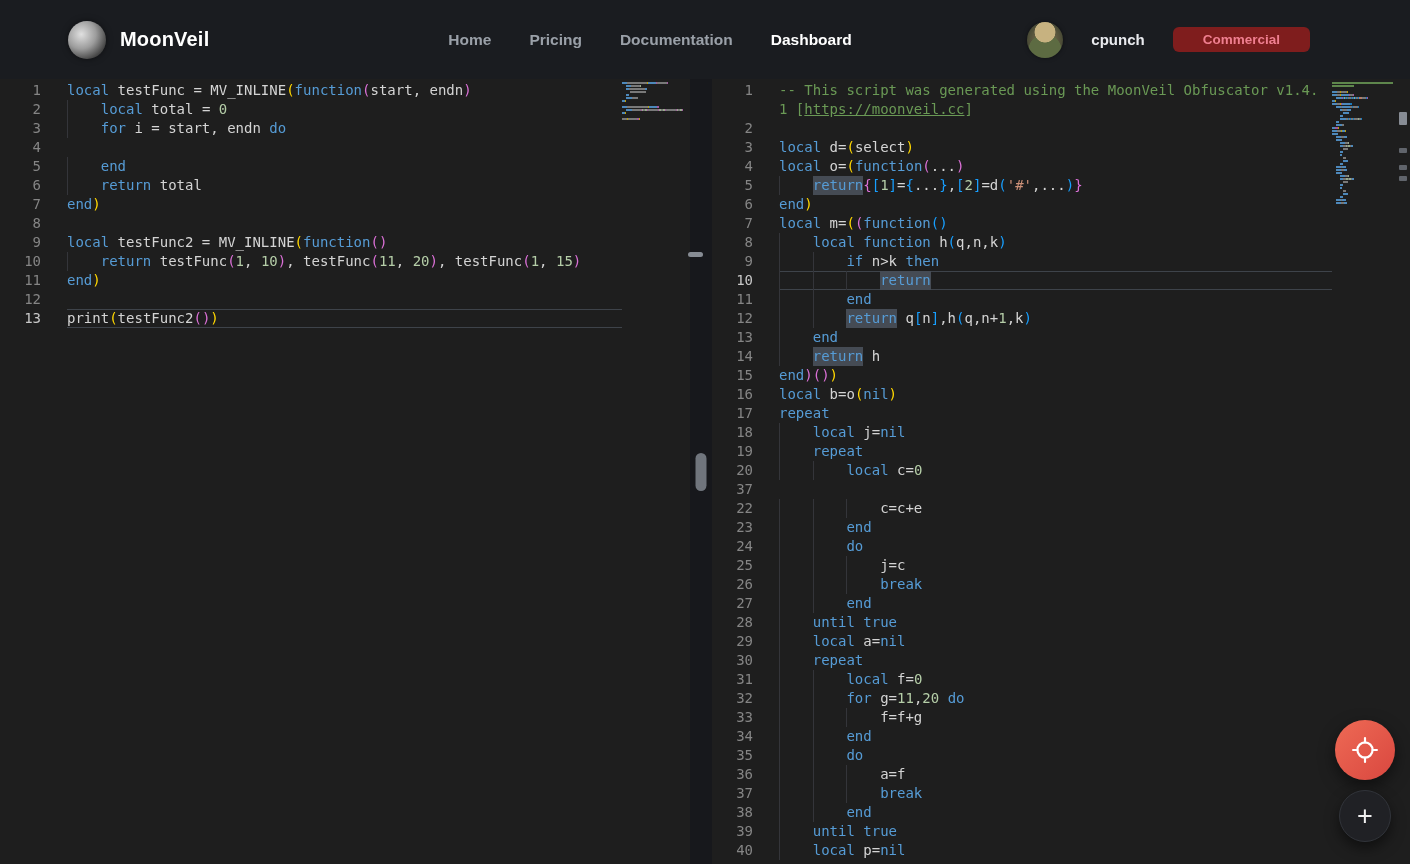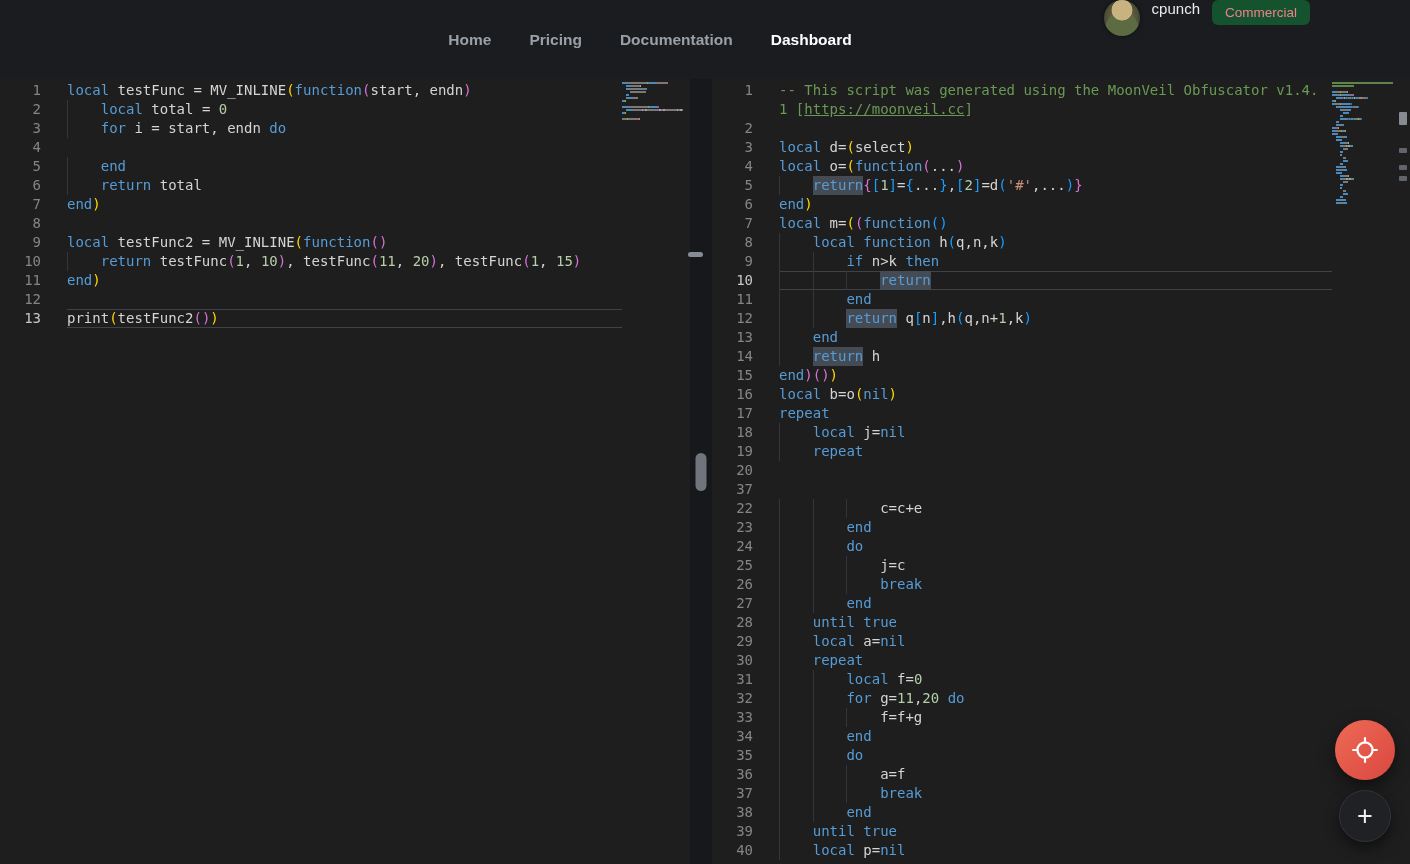--- a/index.html
+++ b/index.html
@@ -10,28 +10,28 @@
   header { height:79px; background:#1a1c20; position:relative; display:flex; align-items:center; }
   .brand { display:flex; align-items:center; gap:14px; margin-left:68px; }
   .logo { width:38px; height:38px; border-radius:50%;
           background:radial-gradient(circle at 35% 35%, #e0e0e0, #9c9c9c 42%, #474747 74%, #141414 98%);
           box-shadow:0 0 6px rgba(0,0,0,.5); }
   .brand-name { color:#ffffff; font-size:20px; font-weight:bold; letter-spacing:.2px; }
   nav.main-nav { position:absolute; left:650px; top:0; height:79px; transform:translateX(-50%);
                  display:flex; align-items:center; gap:38px; }
   .nav-link { color:#9aa0a8; font-size:15.5px; text-decoration:none; cursor:pointer; white-space:nowrap;font-weight:bold; }
   .nav-link.active { color:#ffffff; }
-  .user { position:absolute; right:100px; top:0; height:79px; display:flex; align-items:flex-start; gap:12px; }
+  .user { position:absolute; right:100px; top:0; height:79px; display:flex; align-items:center; gap:28px;font-weight:bold; }
   .avatar { width:36px; height:36px; border-radius:50%;
             background:radial-gradient(circle at 50% 28%, #c7b280 0 32%, rgba(0,0,0,0) 34%),
                        radial-gradient(circle at 50% 80%, #5d6b42 0 48%, rgba(0,0,0,0) 50%),
                        radial-gradient(circle at 50% 50%, #8a7a55, #3a3f2e 85%);
             box-shadow:0 0 4px rgba(0,0,0,.5); }
   .user-name { color:#e9eaee; font-size:15px; }
-  .badge { background:#14532d; color:#f07f90; font-size:13.5px; padding:5px 13px; border-radius:6px; }
+  .badge { background:#7f1d1d; color:#f07f90; font-size:13.5px; padding:5px 30px; border-radius:6px; }
 
   
   main { display:flex; height:785px; position:relative; }
   .editor { background:#1e1e1e; display:flex; overflow:hidden; }
   .editor.left-ed { width:690px; }
   .editor.right-ed { flex:1; }
   .divider { width:22px; position:relative; background:#17181c; }
   .divider-handle { position:absolute; left:50%; transform:translateX(-50%); top:374px;
                     width:11px; height:38px; border-radius:6px; background:#70757d; cursor:col-resize; }
 
@@ -89,20 +89,24 @@
                 display:flex; align-items:center; justify-content:center; cursor:pointer; border:none; }
   .fab-plus { position:absolute; left:1339px; top:790px; width:52px; height:52px; border-radius:50%;
               background:#202125; border:1px solid #31343a; box-shadow:0 6px 14px rgba(0,0,0,.5);
               color:#f0f0f0; display:flex; align-items:center; justify-content:center;
               font-size:27px; font-weight:300; cursor:pointer; }
 </style>
 </head>
 <body>
 
 <header>
+  <div class="brand">
+    <div class="logo"></div>
+    <span class="brand-name">MoonVeil</span>
+  </div>
   <nav class="main-nav">
       <a class="nav-link">Home</a>
       <a class="nav-link">Pricing</a>
       <a class="nav-link">Documentation</a>
       <a class="nav-link active">Dashboard</a>
     </nav>
   <div class="user">
     <div class="avatar"></div>
     <span class="user-name">cpunch</span>
     <span class="badge">Commercial</span>
@@ -260,20 +264,21 @@
         <div class="line">
           <div class="ln">18</div>
           <div class="lc"><span class="tk tk-w">    </span><span class="tk tk-k">local</span><span class="tk tk-i"> j=</span><span class="tk tk-k">nil</span></div>
         </div>
         <div class="line">
           <div class="ln">19</div>
           <div class="lc"><span class="tk tk-w">    </span><span class="tk tk-k">repeat</span></div>
         </div>
         <div class="line">
           <div class="ln">20</div>
+          <div class="lc"><span class="tk tk-w">        </span><span class="tk tk-k">local</span><span class="tk tk-i"> c=</span><span class="tk tk-n">0</span></div>
         </div>
         <div class="line">
           <div class="ln">37</div>
         </div>
         <div class="line">
           <div class="ln">22</div>
           <div class="lc"><span class="tk tk-w">            </span><span class="tk tk-i">c=c+e</span></div>
         </div>
         <div class="line">
           <div class="ln">23</div>

